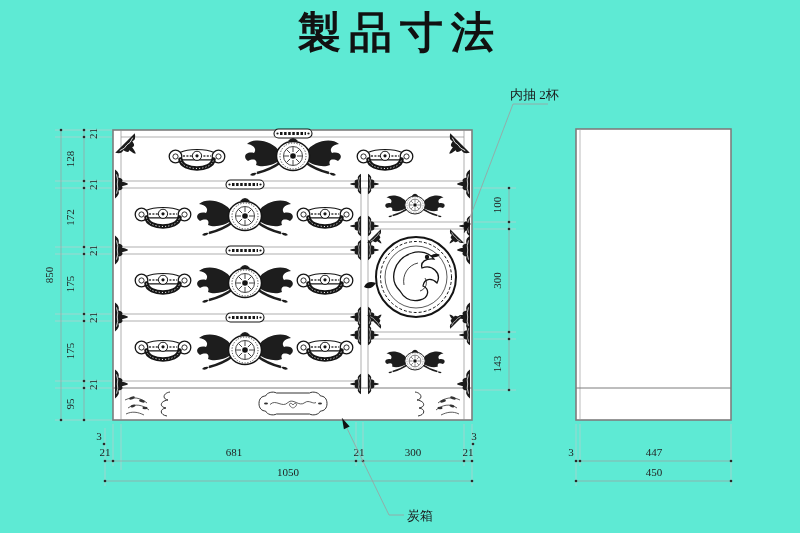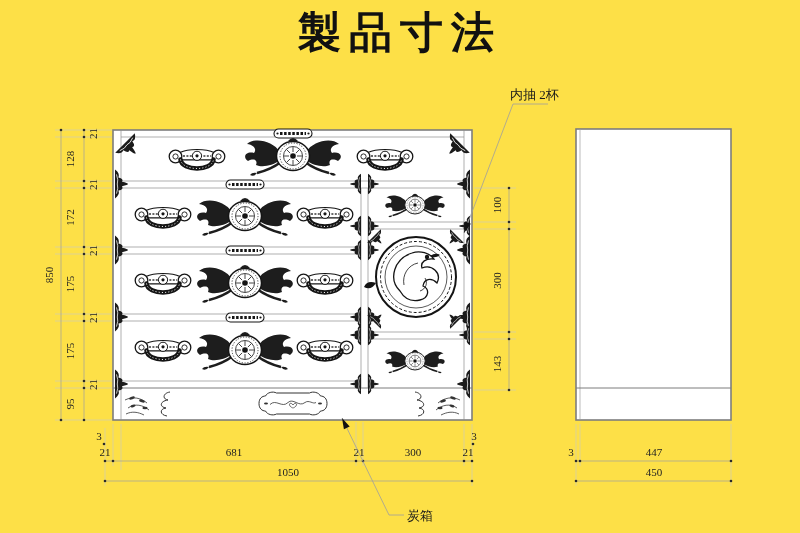--- a/index.html
+++ b/index.html
@@ -1,16 +1,16 @@
 <!DOCTYPE html>
 <html><head>
 <meta charset="utf-8">
 <style>
   html,body{margin:0;padding:0;background:#ffffff;}
-  #stage{width:800px;height:533px;position:relative;background:#fde047;overflow:hidden;
+  #stage{width:800px;height:533px;position:relative;background:#5eead4;overflow:hidden;
          font-family:"Liberation Serif","DejaVu Serif",serif;}
   svg{display:block;}
   text{font-family:"Liberation Serif","DejaVu Serif",serif;fill:#222222;}
   .dim{font-size:11px;}
   .callout{font-size:13px;fill:#1a1a1a;}
   .title{font-size:43px;font-weight:600;letter-spacing:8px;fill:#111111;}
 </style>
 </head>
 <body>
 

